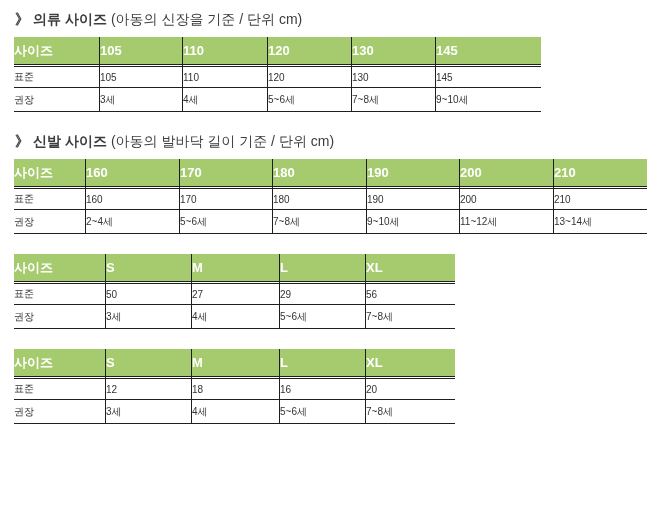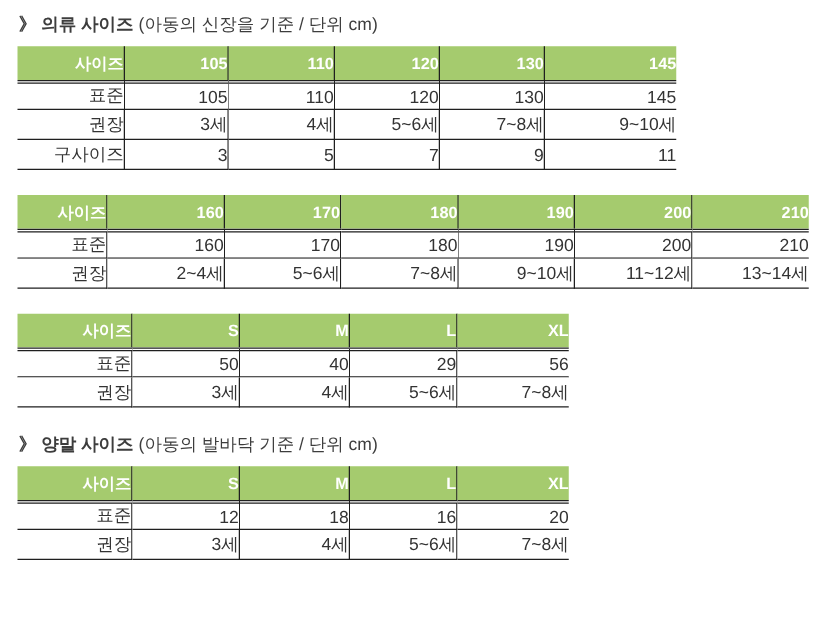--- a/index.html
+++ b/index.html
@@ -37,40 +37,40 @@
     margin-right: 4px;
   }
   .section-title .title-sub {
     font-weight: normal;
     color: #3d3d3d;
   }
   table.size-table {
     border-collapse: separate;
     border-spacing: 0;
     table-layout: fixed;
-    text-align: right;
+    text-align: left;
   }
   table.size-table th, table.size-table td {
     box-sizing: border-box;
     padding: 0;
     overflow: hidden;
     white-space: nowrap;
   }
   table.size-table th {
     background: #a5cb6e;
     color: #ffffff;
     font-weight: bold;
     font-size: 13px;
     height: 27px;
     border-right: 1px solid #1f1f1f;
   }
   table.size-table th:last-child { border-right: none; }
   table.size-table td {
     color: #333333;
-    font-size: 14px;
+    font-size: 10px;
     height: 24px;
     border-right: 1px solid #1f1f1f;
     border-bottom: 1px solid #1f1f1f;
     background: #ffffff;
   }
   table.size-table td:last-child { border-right: none; }
   table.size-table tbody tr:first-child td { border-top: 3px double #1f1f1f; }
 
   table.t-clothing { width: 527px; }
   .t-clothing col:nth-child(1){ width: 86px; }
@@ -134,33 +134,28 @@
           <td>145</td>
         </tr>
         <tr>
           <td>권장</td>
           <td>3세</td>
           <td>4세</td>
           <td>5~6세</td>
           <td>7~8세</td>
           <td>9~10세</td>
         </tr>
-        <tr>
-          <td>구사이즈</td>
-          <td>3</td>
-          <td>5</td>
-          <td>7</td>
-          <td>9</td>
-          <td>11</td>
-        </tr>
-      </tbody>
-    </table>
-  </div>
-
-  <div class="size-section">
+      </tbody>
+    </table>
+  </div>
+
+  <div class="size-section">
+    <h3 class="section-title">
+      <span class="marker">》</span><span class="title-strong">신발 사이즈</span><span class="title-sub">(아동의 발바닥 길이 기준 / 단위 cm)</span>
+    </h3>
     <table class="size-table t-shoes">
       <colgroup>
           <col>
           <col>
           <col>
           <col>
           <col>
           <col>
           <col>
         </colgroup>
@@ -213,39 +208,36 @@
           <th>S</th>
           <th>M</th>
           <th>L</th>
           <th>XL</th>
         </tr>
       </thead>
       <tbody>
         <tr>
           <td>표준</td>
           <td>50</td>
-          <td>40</td>
+          <td>27</td>
           <td>29</td>
           <td>56</td>
         </tr>
         <tr>
           <td>권장</td>
           <td>3세</td>
           <td>4세</td>
           <td>5~6세</td>
           <td>7~8세</td>
         </tr>
       </tbody>
     </table>
   </div>
 
   <div class="size-section">
-    <h3 class="section-title">
-      <span class="marker">》</span><span class="title-strong">양말 사이즈</span><span class="title-sub">(아동의 발바닥 기준 / 단위 cm)</span>
-    </h3>
     <table class="size-table t-socks">
       <colgroup>
           <col>
           <col>
           <col>
           <col>
           <col>
         </colgroup>
       <thead>
         <tr>

